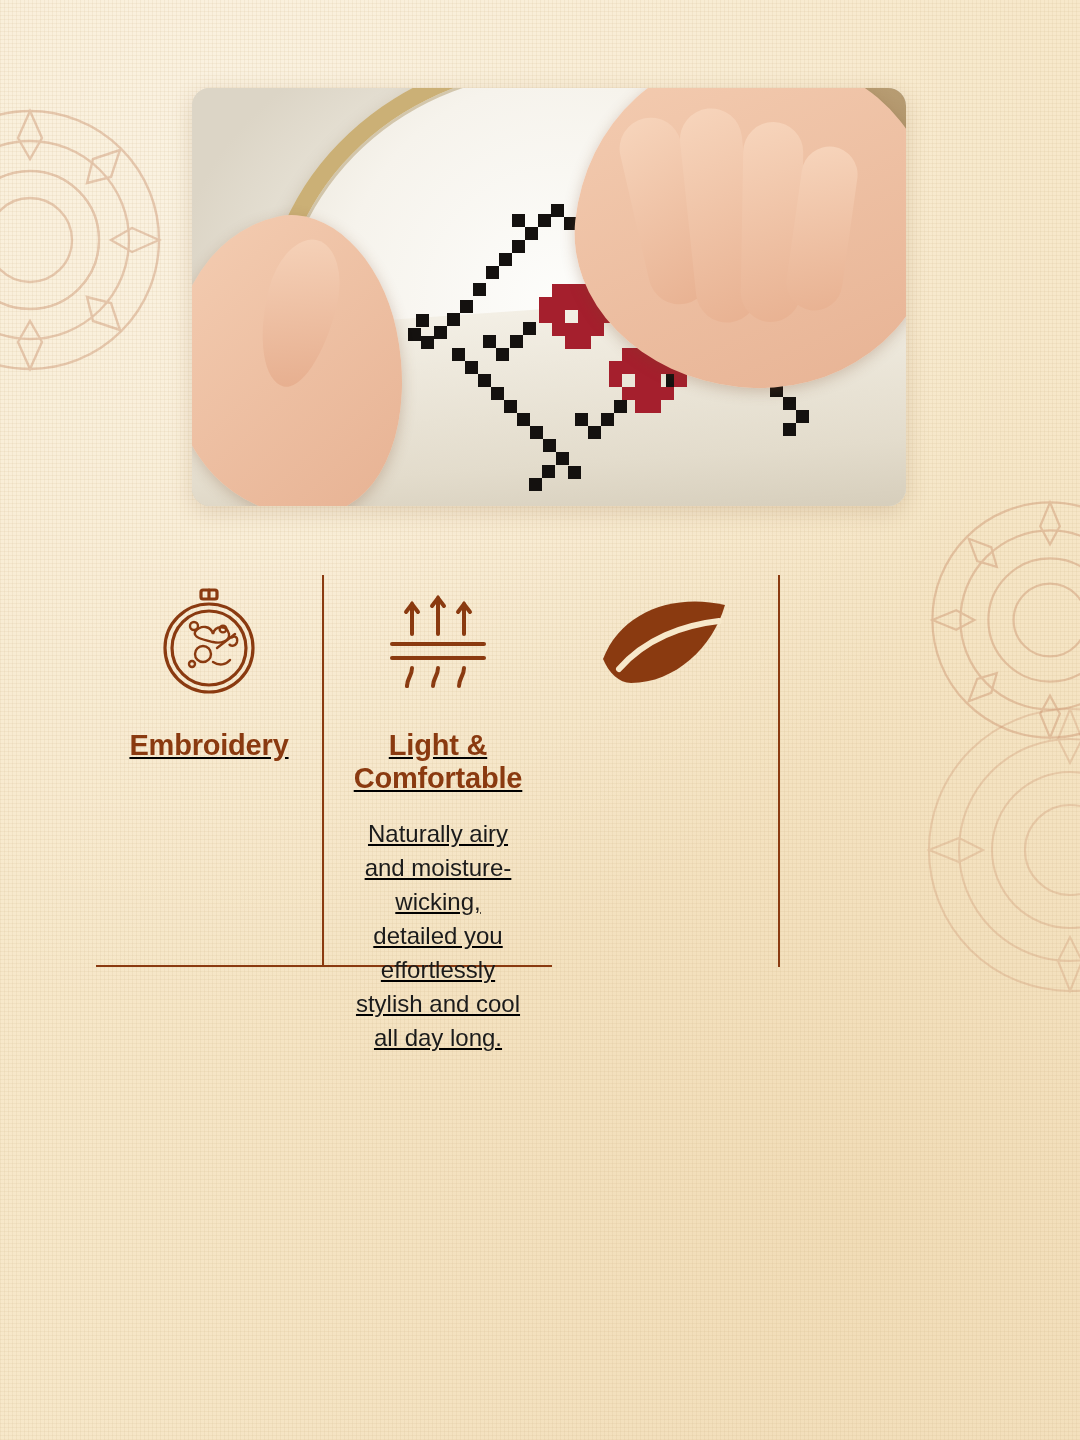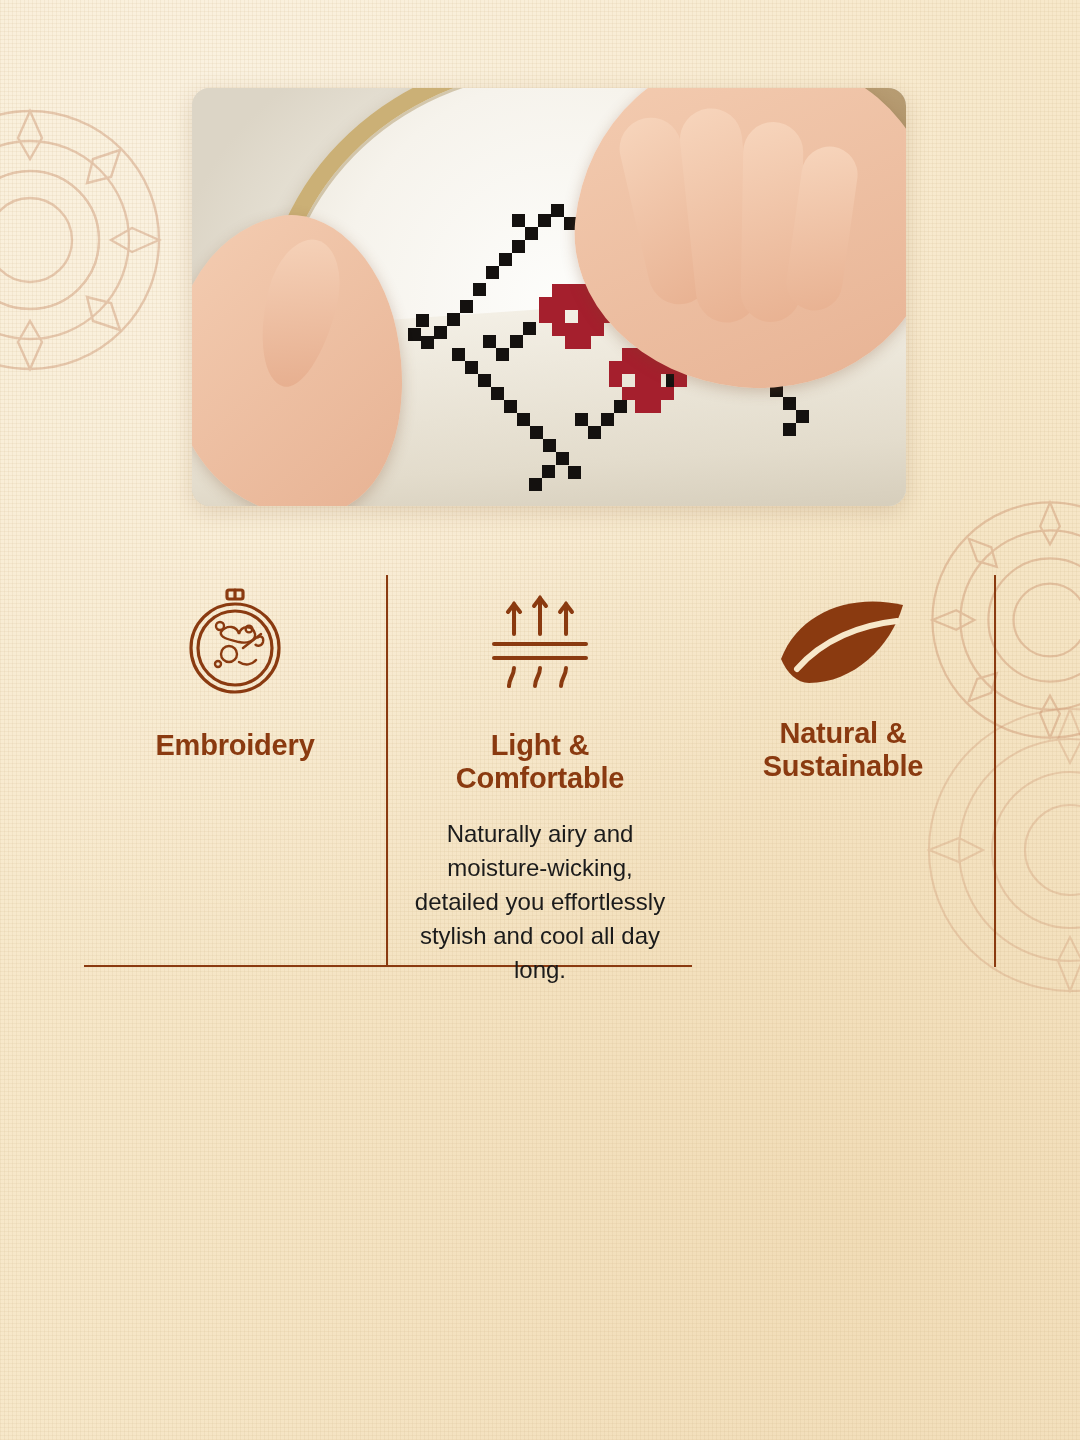--- a/index.html
+++ b/index.html
@@ -137,26 +137,27 @@
     border-radius: 40px;
   }
   .f1 { right: 210px; top: 28px; width: 62px; height: 190px; transform: rotate(-13deg); }
   .f2 { right: 156px; top: 20px; width: 62px; height: 215px; transform: rotate(-6deg); }
   .f3 { right: 104px; top: 34px; width: 60px; height: 200px; transform: rotate(1deg); }
   .f4 { right: 56px;  top: 58px; width: 56px; height: 165px; transform: rotate(8deg); }
 
   
   .features {
     position: absolute;
-    left: 84px;
+    left: 96px;
     top: 575px;
     width: 912px;
     display: grid;
-    grid-template-columns: 1fr 1fr 1fr;
+    grid-template-columns: 1fr 1fr 1fr 1fr;
     grid-template-rows: 392px auto;
+    text-decoration: underline;
   }
   .cell {
     position: relative;
     display: flex;
     flex-direction: column;
     align-items: center;
     padding: 16px 26px 26px;
     box-sizing: border-box;
   }
   .cell.br { border-right: 2px solid #8a3a10; }
@@ -431,18 +432,17 @@
       <p class="feature-desc">Naturally airy and moisture-wicking, detailed you effortlessly stylish and cool all day long.</p>
     </div>
 
     <div class="cell br">
       <div class="icon icon-lower">
         <svg width="136" height="96" viewBox="0 0 136 96" fill="none">
           <path d="M6 64 C24 16 78 -2 128 10 C116 52 78 88 34 88 C22 88 12 78 6 64 Z" fill="#8a3a10"></path>
           <path d="M22 74 C48 44 86 30 122 26" stroke="#f7e8ca" stroke-width="6" stroke-linecap="round" fill="none"></path>
         </svg>
       </div>
-      <h3 class="feature-title">Natural &amp; Sustainable</h3>
     </div>
 
 
   </div>
 </div>
 
 </body></html>

